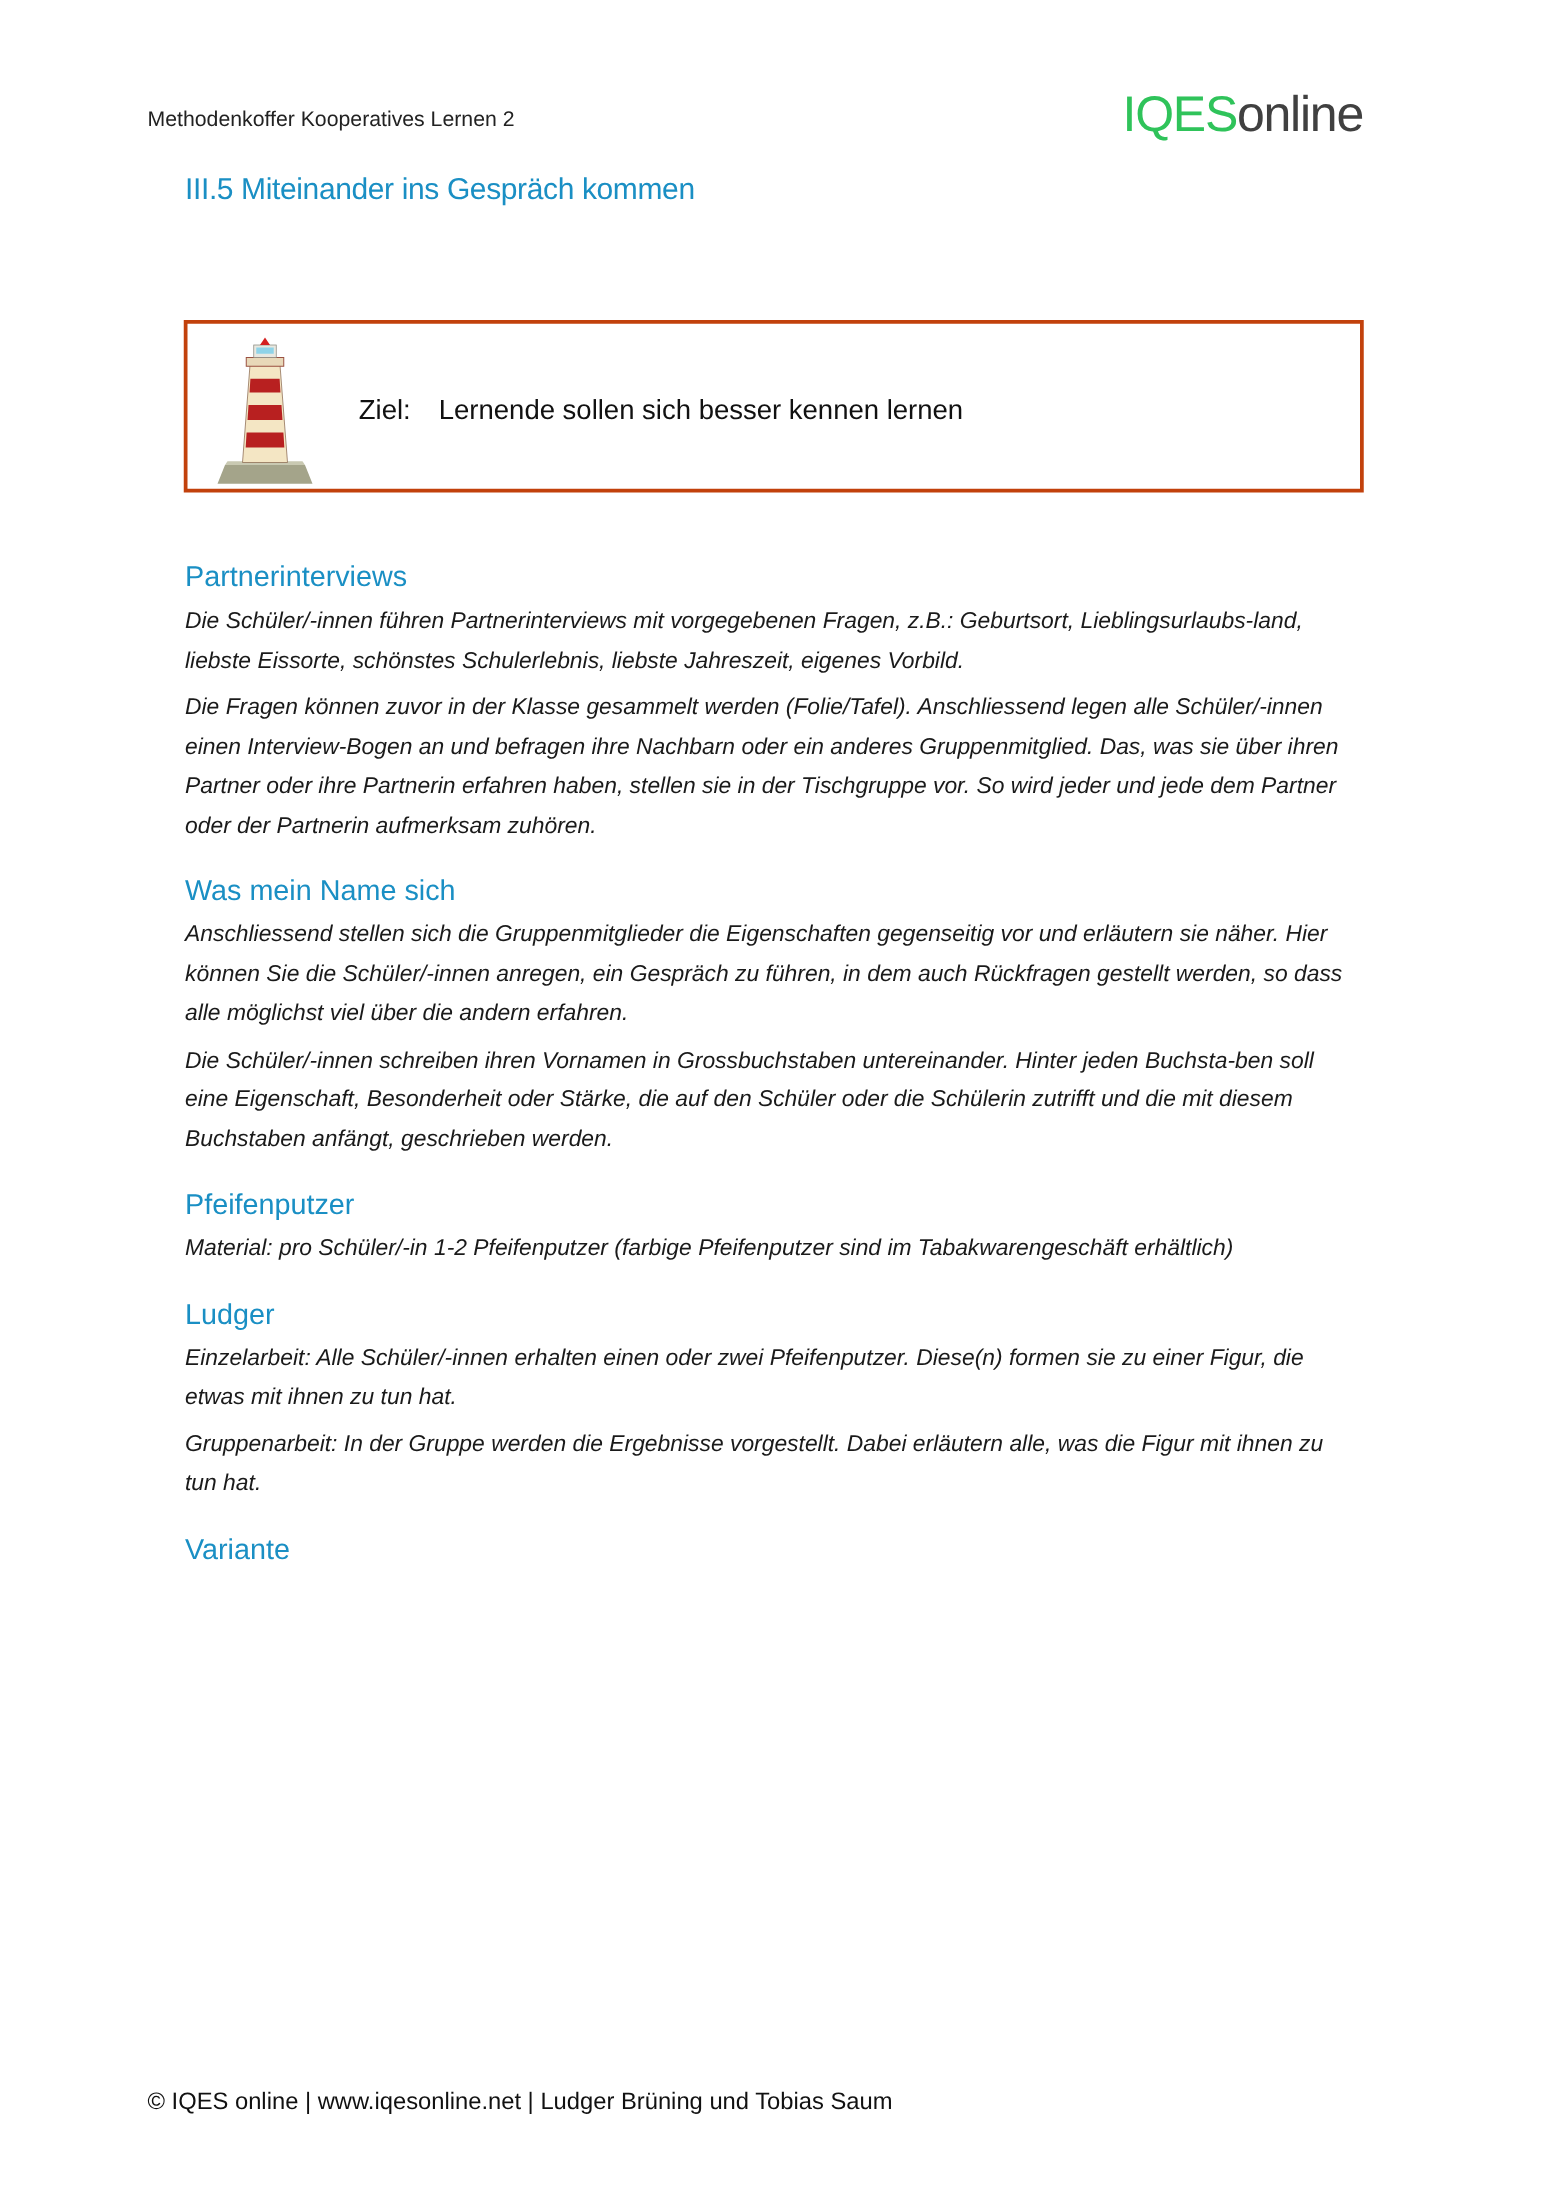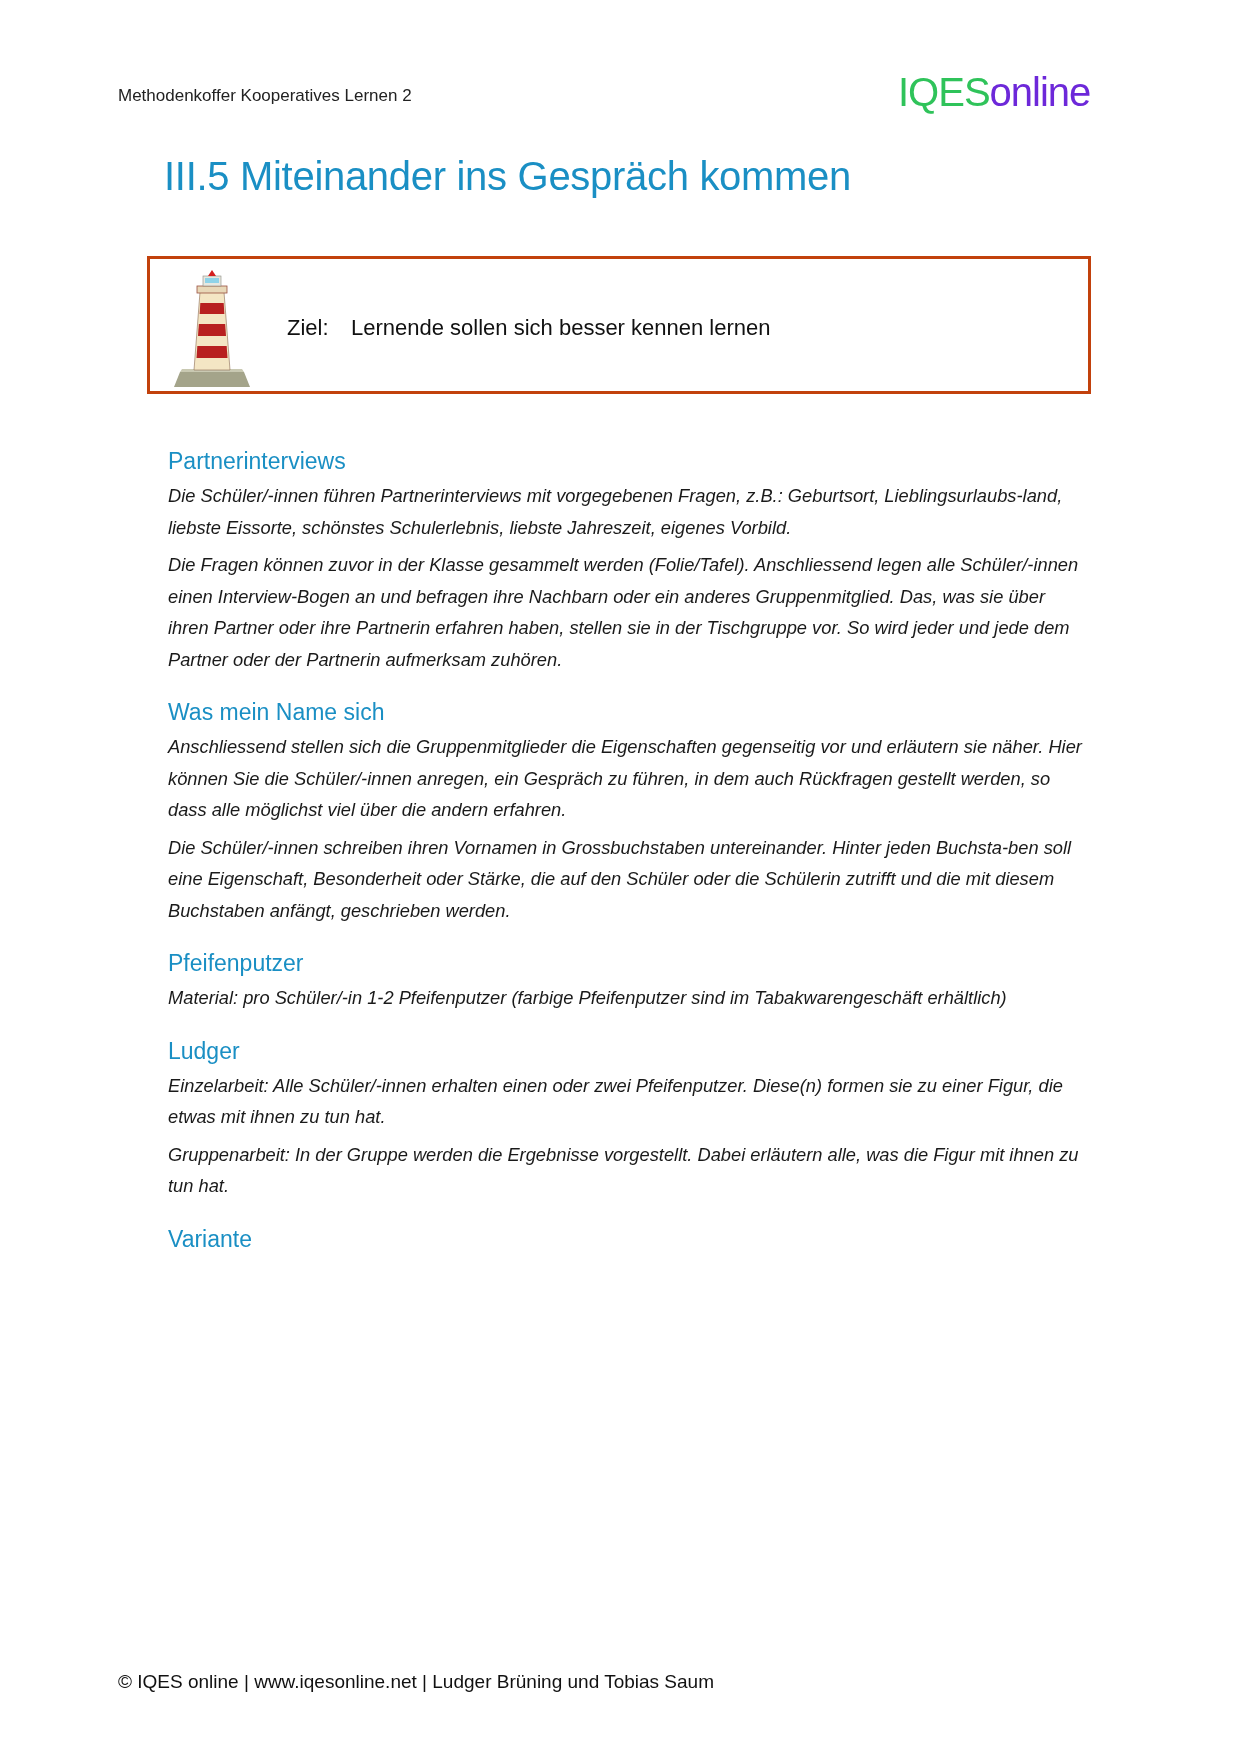--- a/index.html
+++ b/index.html
@@ -9,40 +9,40 @@
   }
   .running-head {
     position: absolute; left: 118px; top: 86px;
     font-size: 17px; color: #222;
   }
   .logo {
     position: absolute; left: 898px; top: 72px;
     font-size: 40px; letter-spacing: -1px; line-height: 1;
   }
   .logo .brand { color: #2fc35a; }
-  .logo .suffix { color: #6d28d9; text-align: center; }
+  .logo .suffix { color: #404040; text-align: center; }
   .page-title {
     position: absolute; left: 148px; top: 138px;
-    font-size: 40px; color: #1a8fc4; font-weight: normal; margin: 16px;
+    font-size: 24px; color: #1a8fc4; font-weight: normal; margin: 0;
     letter-spacing: -0.3px;
   }
   .goal-box {
     position: absolute; left: 147px; top: 256px;
     width: 938px; height: 132px;
     border: 3px solid #c2410c; box-sizing: content-box;
   }
   .lighthouse {
     position: absolute; left: 22px; top: 5px; width: 80px; height: 125px;
   }
   .goal-text {
     position: absolute; left: 137px; top: 56px; font-size: 22px; color: #111;
   }
   .goal-label { display: inline-block; width: 64px; }
   .content { position: absolute; left: 148px; top: 446px; width: 940px; }
-  .section { margin-bottom: 22px; margin-left: 20px; }
+  .section { margin-bottom: 22px; }
   .section h2 {
     margin: 0 0 4px 0; font-size: 23px; font-weight: normal; color: #1a8fc4;
     line-height: 30px;
   }
   .section p {
     margin: 0 0 6px 0; font-size: 18.3px; line-height: 31.5px; color: #1a1a1a; font-style: italic;
   }
   .footer {
     position: absolute; left: 118px; top: 1671px; font-size: 19px; color: #111;
   }

